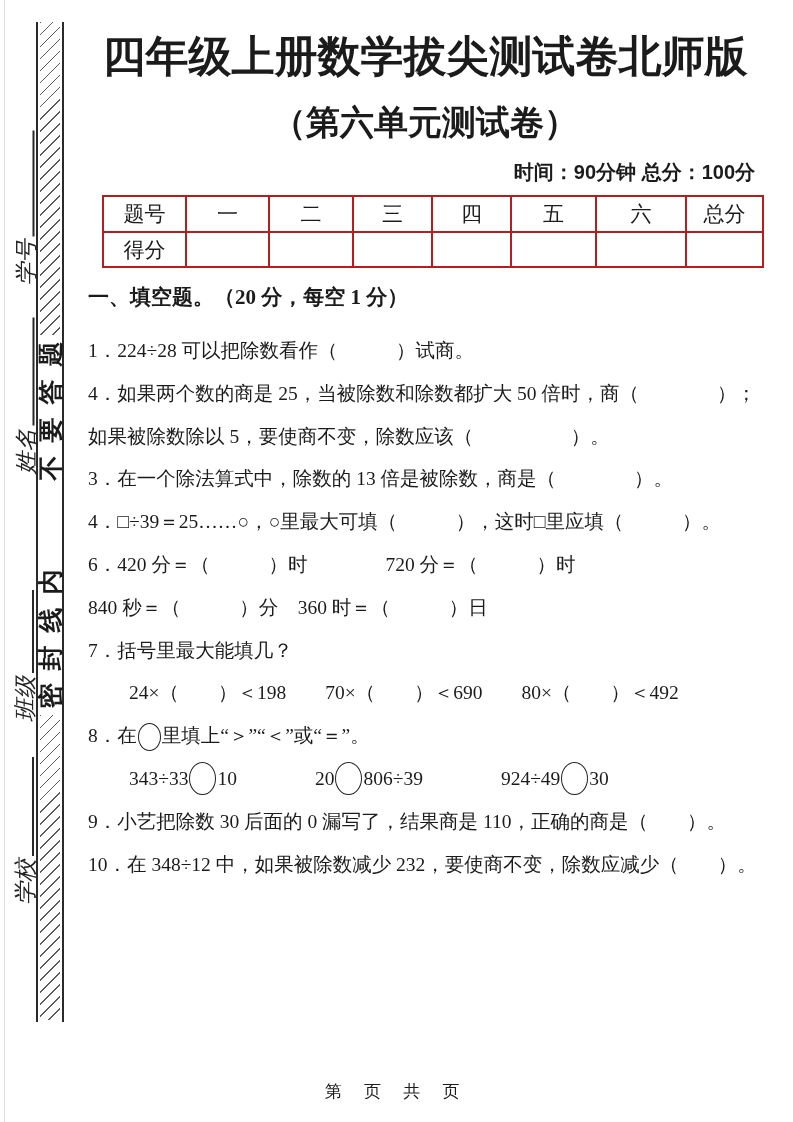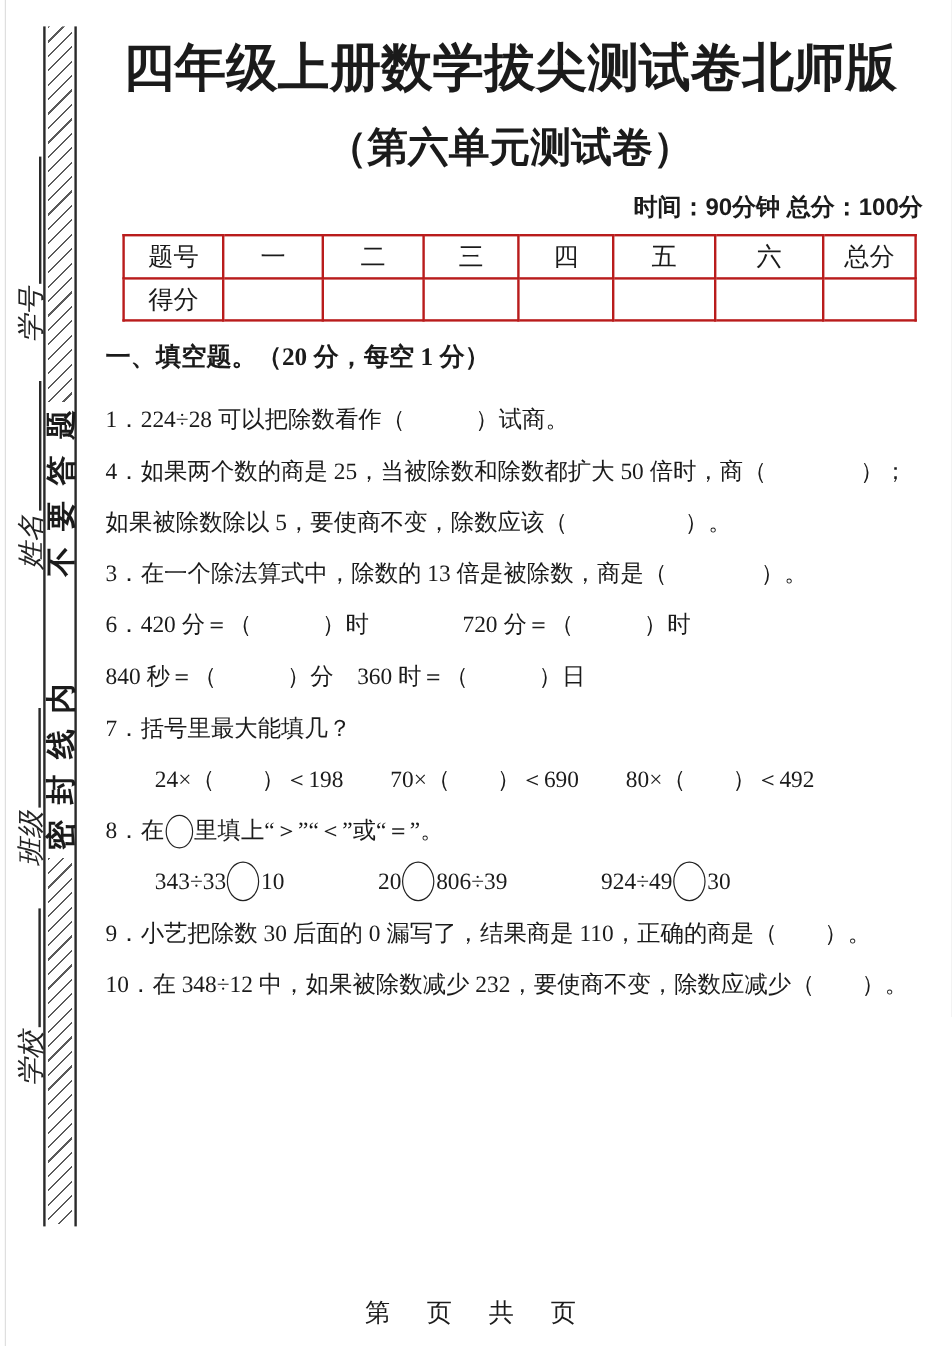--- a/index.html
+++ b/index.html
@@ -37,42 +37,42 @@
   .margin-label .blank { flex:1; height:15px; border-bottom:2px solid #2a2a2a; margin-left:3px; }
 
   
   .title, .subtitle {
     position:absolute; left:80px; width:690px; text-align:center;
     font-family:"Liberation Sans","DejaVu Sans",sans-serif; font-weight:bold;
   }
   .title { top:28px; font-size:43px; }
   .subtitle { top:100px; font-size:34px; }
   .meta {
-    position:absolute; top:159px; right:24px;
+    position:absolute; top:159px; right:38px;
     font-family:"Liberation Sans","DejaVu Sans",sans-serif; font-size:20px; font-weight:600;
   }
 
   
   .score-table { position:absolute; left:102px; top:195px; border-collapse:collapse; table-layout:fixed; }
   .score-table td { border:2px solid #b91c1c; text-align:center; font-size:21px; padding:0; }
   .score-table tr.r1 td { height:34px; }
   .score-table tr.r2 td { height:33px; }
 
   
   .section-title { position:absolute; left:88px; top:283px; font-size:21px; font-weight:bold; }
   .questions { position:absolute; left:88px; top:330px; width:700px; font-size:19.5px; }
   .qline { height:42.8px; line-height:42.8px; white-space:nowrap; }
   .indent { padding-left:41px; }
   .cmp-circle {
     display:inline-block; width:25px; height:31px; border:1.7px solid #222;
     border-radius:50%; vertical-align:middle; margin:0 1px 4px 1px; background:#fff;
   }
   .cmp-circle.small { width:21px; height:26px; margin-bottom:2px; }
 
-  .page-footer { position:absolute; left:0; right:0; top:1080px; text-align:center; font-size:21px; letter-spacing:9px;font-family:Liberation Mono, monospace; }
+  .page-footer { position:absolute; left:0; right:0; top:1080px; text-align:center; font-size:17px; letter-spacing:9px; }
 </style>
 </head>
 <body>
 
 <div class="page">
   <div class="scan-edge"></div>
 
   <div class="seal-strip">
     <div class="hatch hatch-top"></div>
     <div class="seal-chars">
@@ -145,20 +145,21 @@
   </tbody>
     </table>
 
   <div class="section-title">一、填空题。（20 分，每空 1 分）</div>
 
   <div class="questions">
     <div class="qline">1．224÷28 可以把除数看作（　　　）试商。</div>
     <div class="qline">4．如果两个数的商是 25，当被除数和除数都扩大 50 倍时，商（　　　　）；</div>
     <div class="qline">如果被除数除以 5，要使商不变，除数应该（　　　　　）。</div>
     <div class="qline">3．在一个除法算式中，除数的 13 倍是被除数，商是（　　　　）。</div>
+    <div class="qline">4．□÷39＝25……○，○里最大可填（　　　），这时□里应填（　　　）。</div>
     <div class="qline">6．420 分＝（　　　）时　　　　720 分＝（　　　）时</div>
     <div class="qline">840 秒＝（　　　）分　360 时＝（　　　）日</div>
     <div class="qline">7．括号里最大能填几？</div>
     <div class="qline indent">24×（　　）＜198　　70×（　　）＜690　　80×（　　）＜492</div>
     <div class="qline">
       <span>8．在</span><span class="cmp-circle small"></span><span>里填上“＞”“＜”或“＝”。</span>
     </div>
     <div class="qline indent">
       <span>343÷33</span><span class="cmp-circle"></span><span>10　　　　20</span><span class="cmp-circle"></span><span>806÷39　　　　924÷49</span><span class="cmp-circle"></span><span>30</span>
     </div>

